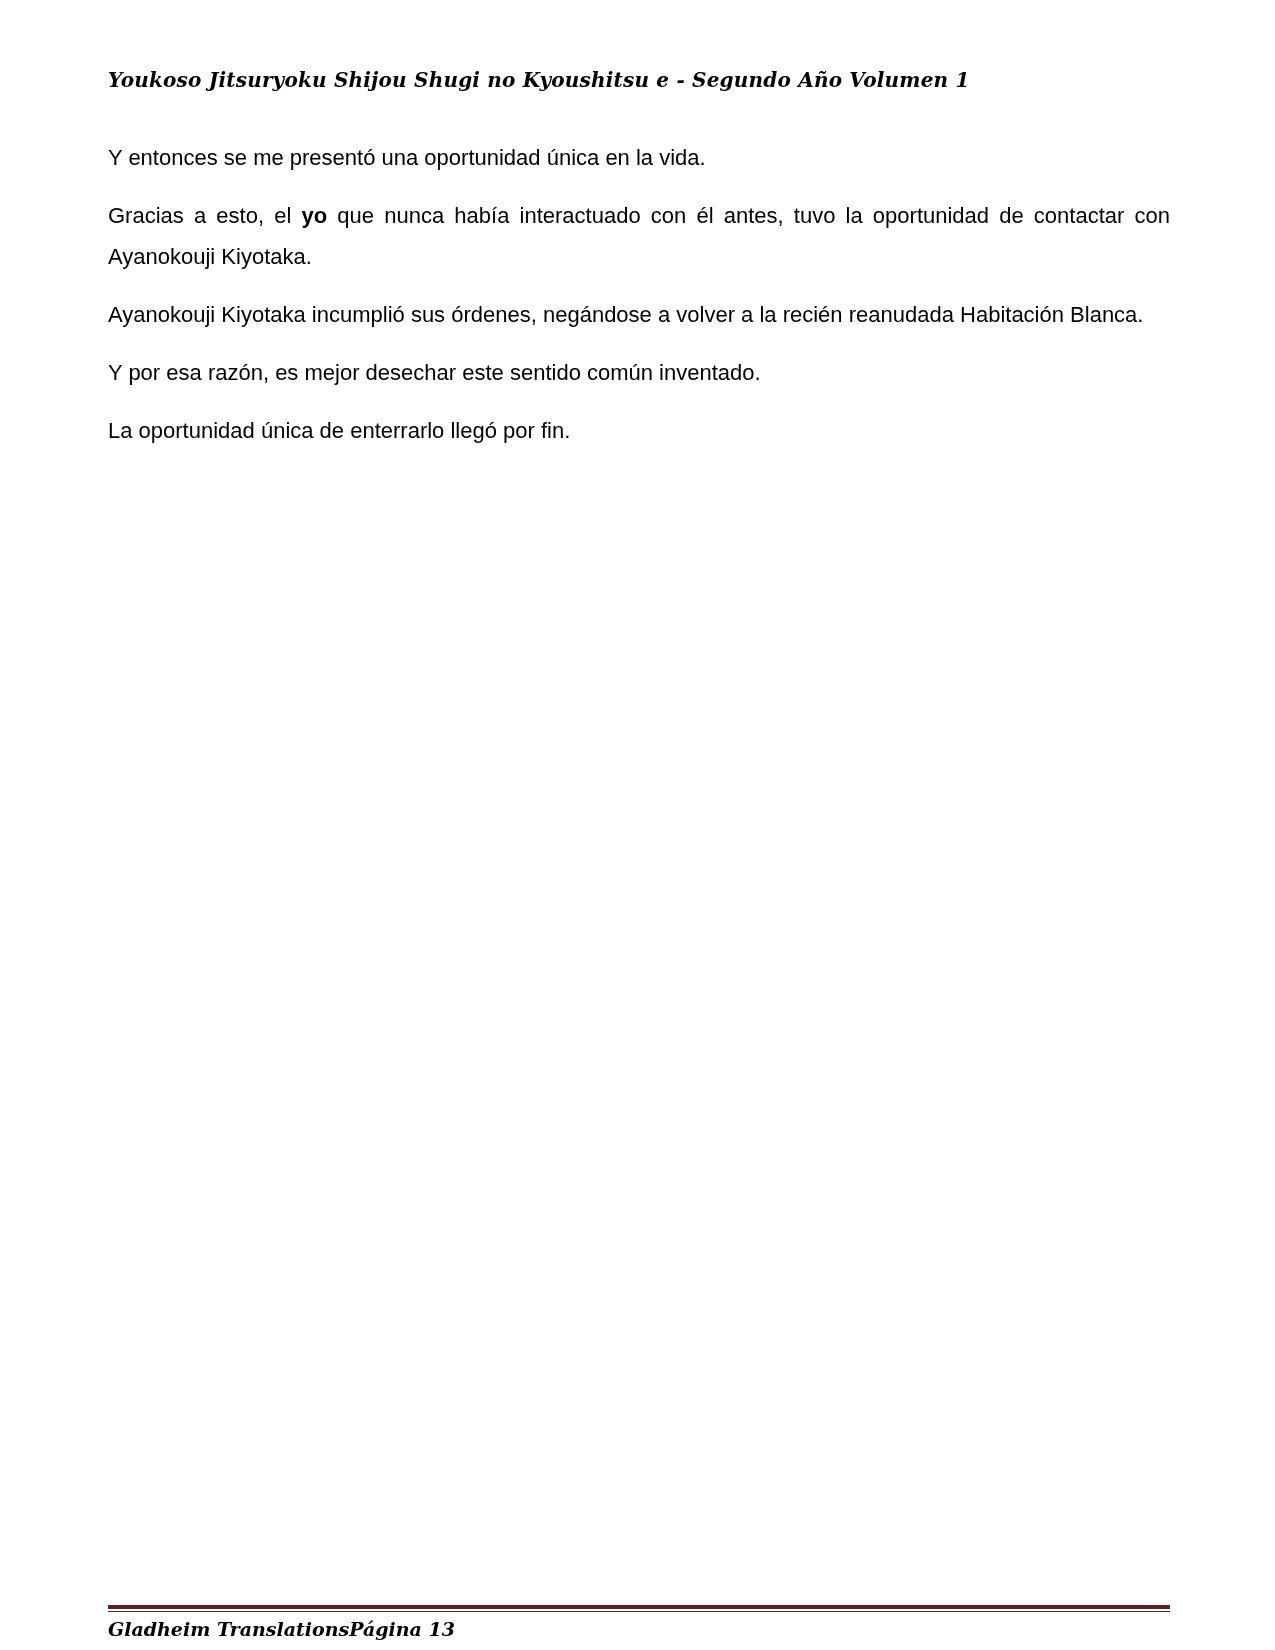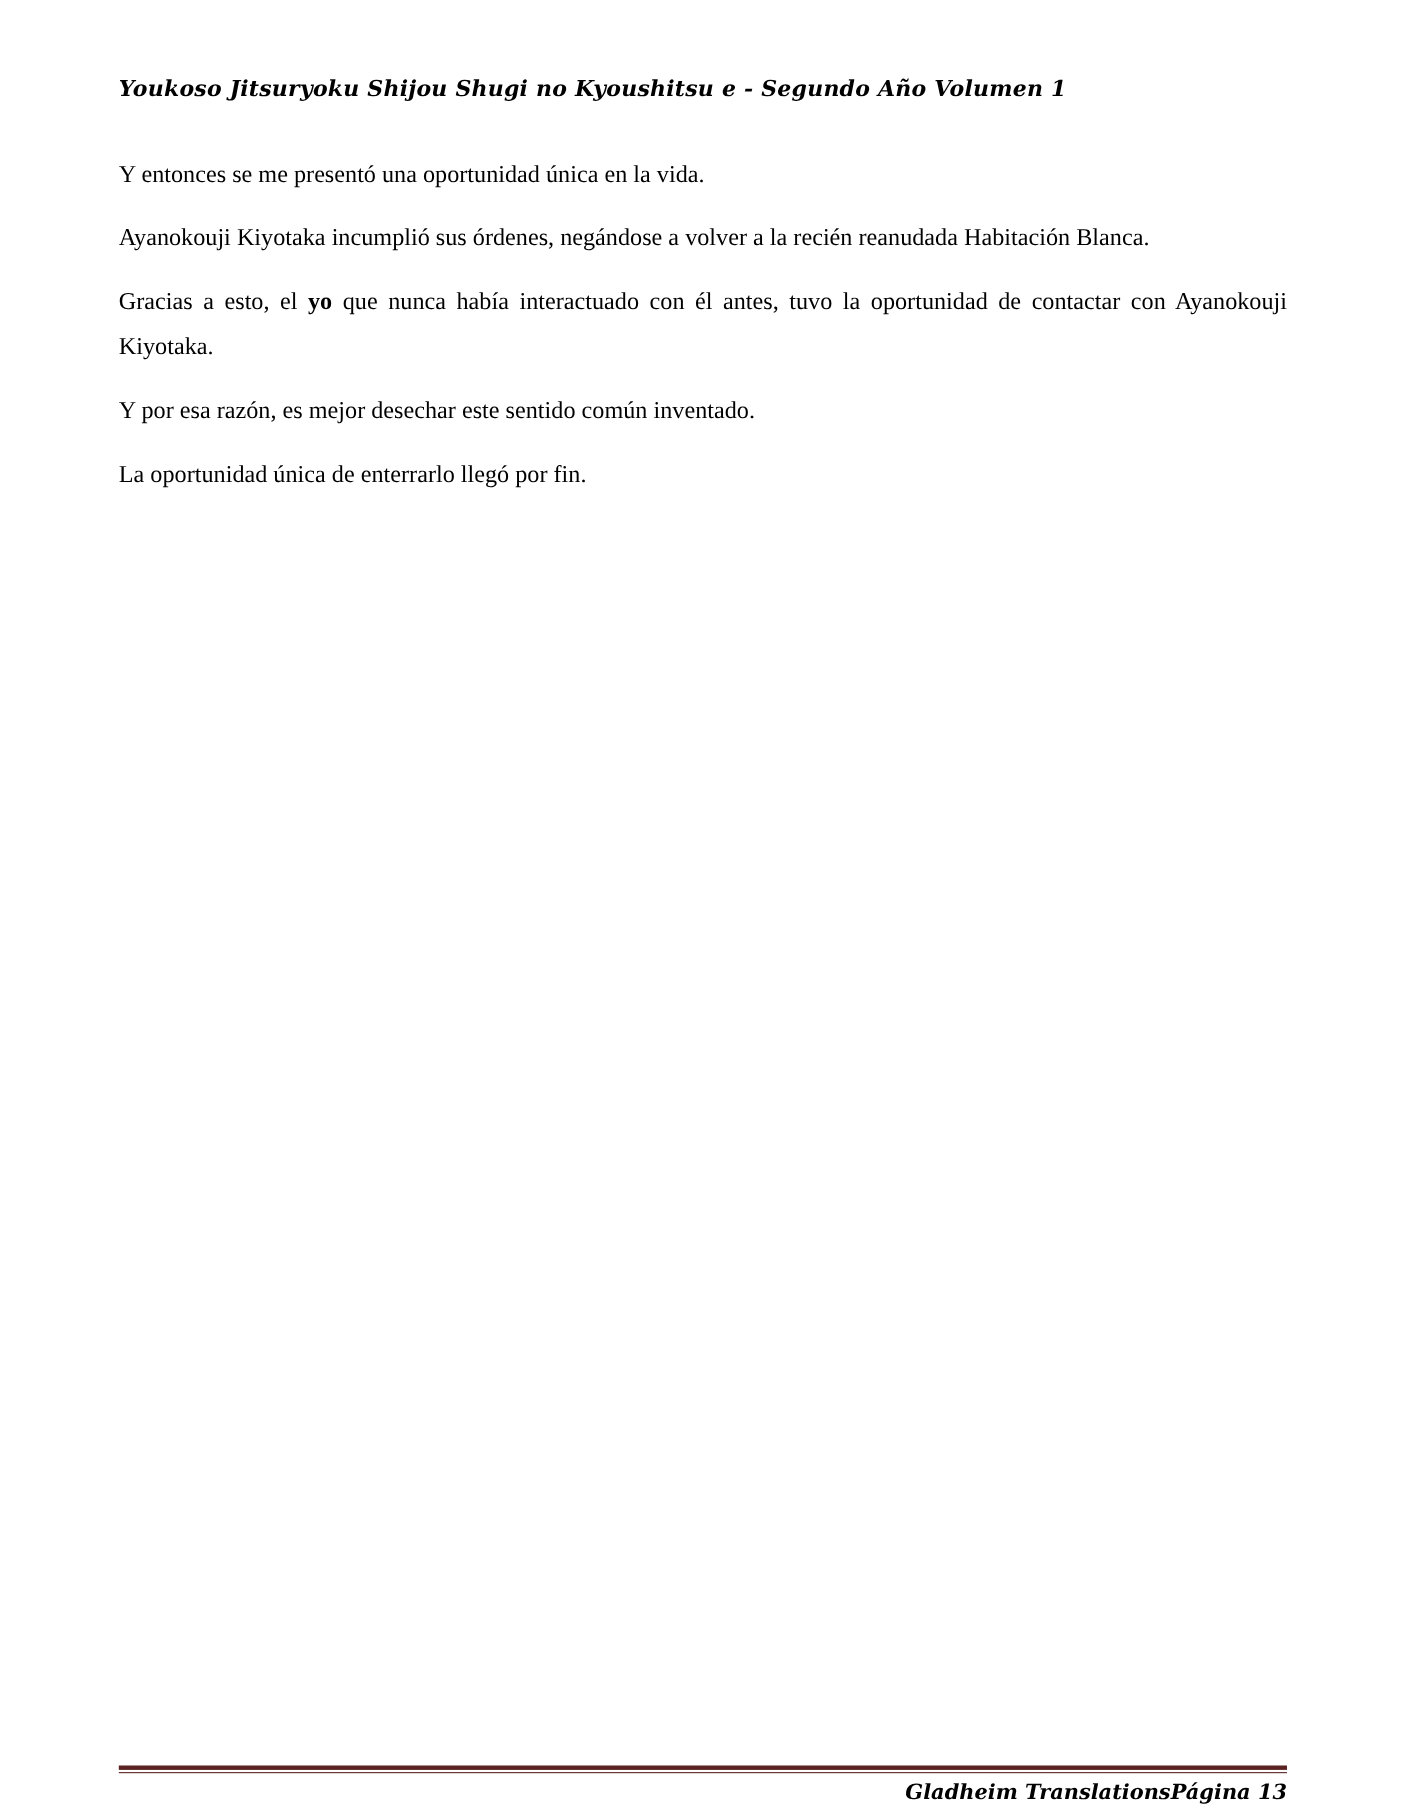--- a/index.html
+++ b/index.html
@@ -37,40 +37,39 @@
     top: 138px;
     left: 108px;
     right: 105px;
   }
   .content p {
     margin: 0 0 17px 0;
     font-size: 22px;
     line-height: 1.86;
     text-align: justify;
     color: #000000;
-    font-family: Liberation Serif, serif;
   }
   .content p strong {
     font-weight: bold;
   }
   .footer {
     position: absolute;
     left: 108px;
     right: 105px;
     bottom: 10px;
   }
   .footer-rule {
     border-top: 4px solid #5a2322;
     border-bottom: 1px solid #5a2322;
     height: 2px;
     margin-bottom: 6px;
   }
   .footer-row {
     display: flex;
-    justify-content: flex-end;
+    justify-content: flex-start;
     align-items: baseline;
   }
   .footer-text {
     font-family: "DejaVu Serif", serif;
     font-style: italic;
     font-weight: bold;
     font-size: 19px;
     color: #000000;
   }
 </style>
@@ -78,22 +77,22 @@
 <body>
 
 <div class="page">
 
   <div class="header">
     <span class="header-title">Youkoso Jitsuryoku Shijou Shugi no Kyoushitsu e - Segundo Año Volumen 1</span>
   </div>
 
   <div class="content">
     <p>Y entonces se me presentó una oportunidad única en la vida.</p>
+    <p><span>Gracias a esto, el </span><strong>yo</strong><span> que nunca había interactuado con él antes, tuvo la oportunidad de contactar con Ayanokouji Kiyotaka.</span></p>
     <p>Ayanokouji Kiyotaka incumplió sus órdenes, negándose a volver a la recién reanudada Habitación Blanca.</p>
-    <p><span>Gracias a esto, el </span><strong>yo</strong><span> que nunca había interactuado con él antes, tuvo la oportunidad de contactar con Ayanokouji Kiyotaka.</span></p>
     <p>Y por esa razón, es mejor desechar este sentido común inventado.</p>
     <p>La oportunidad única de enterrarlo llegó por fin.</p>
   </div>
 
   <div class="footer">
     <div class="footer-rule"></div>
     <div class="footer-row">
       <span class="footer-text">Gladheim Translations</span>
       <span class="footer-text">Página 13</span>
     </div>

